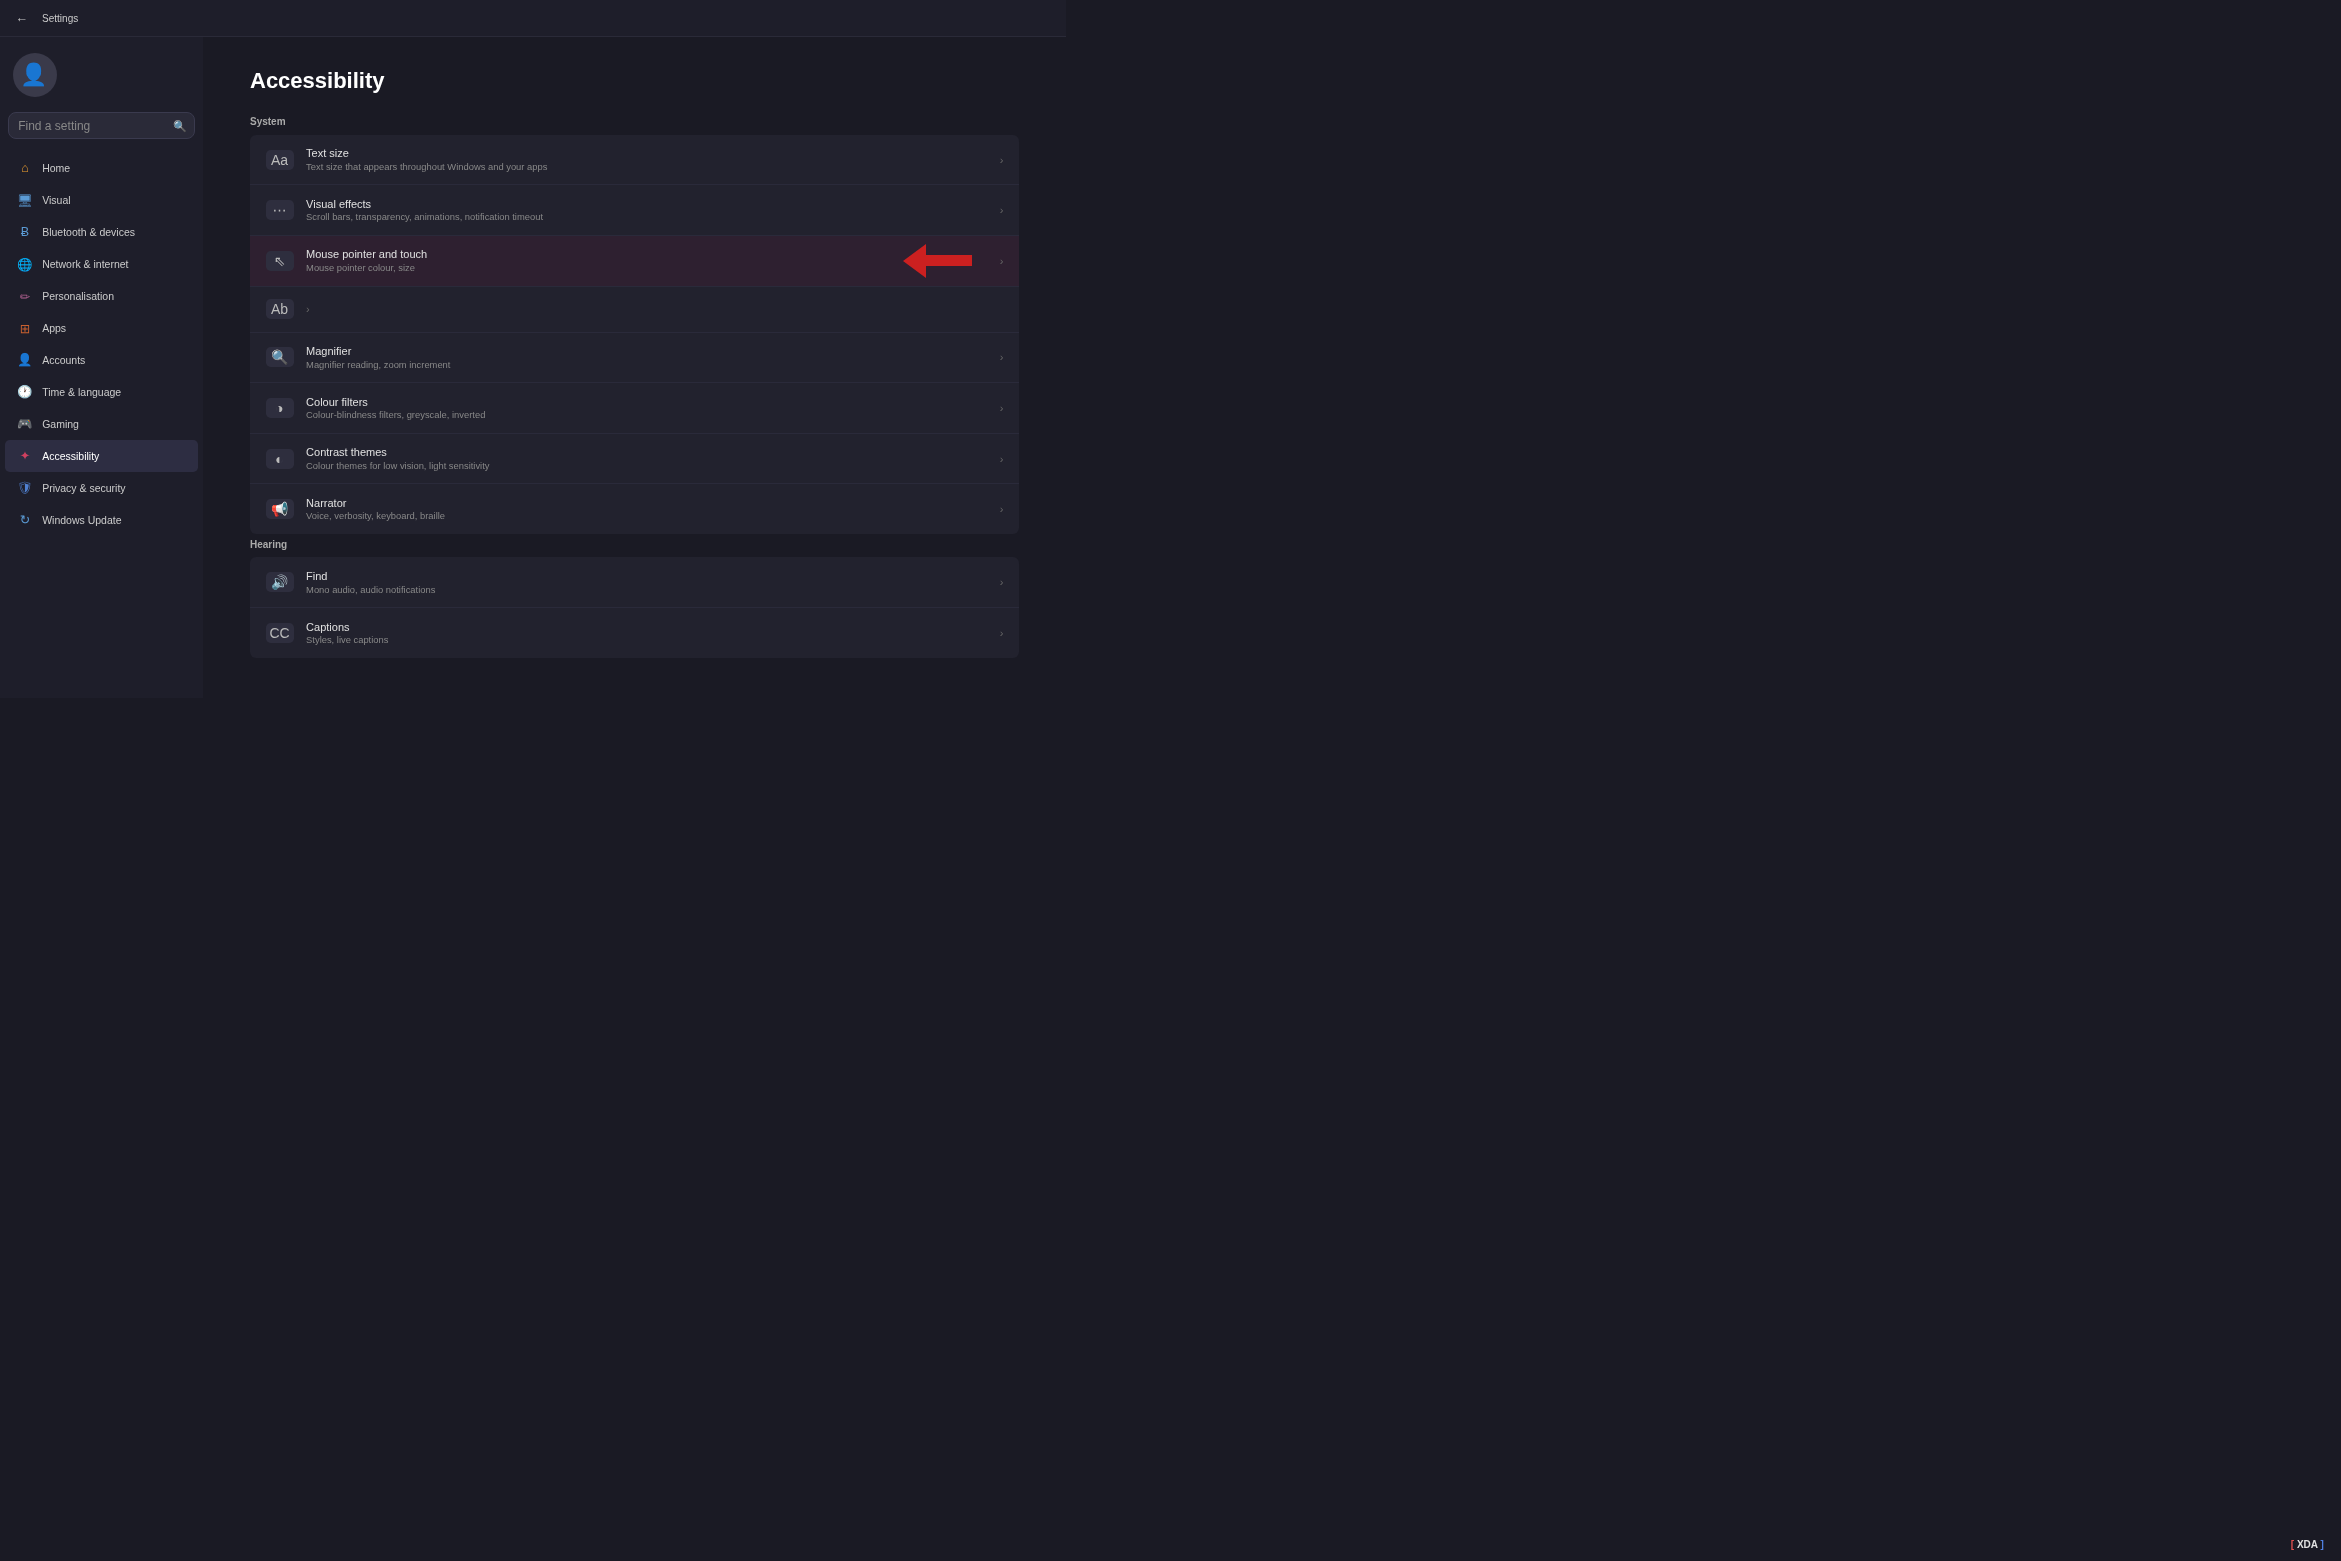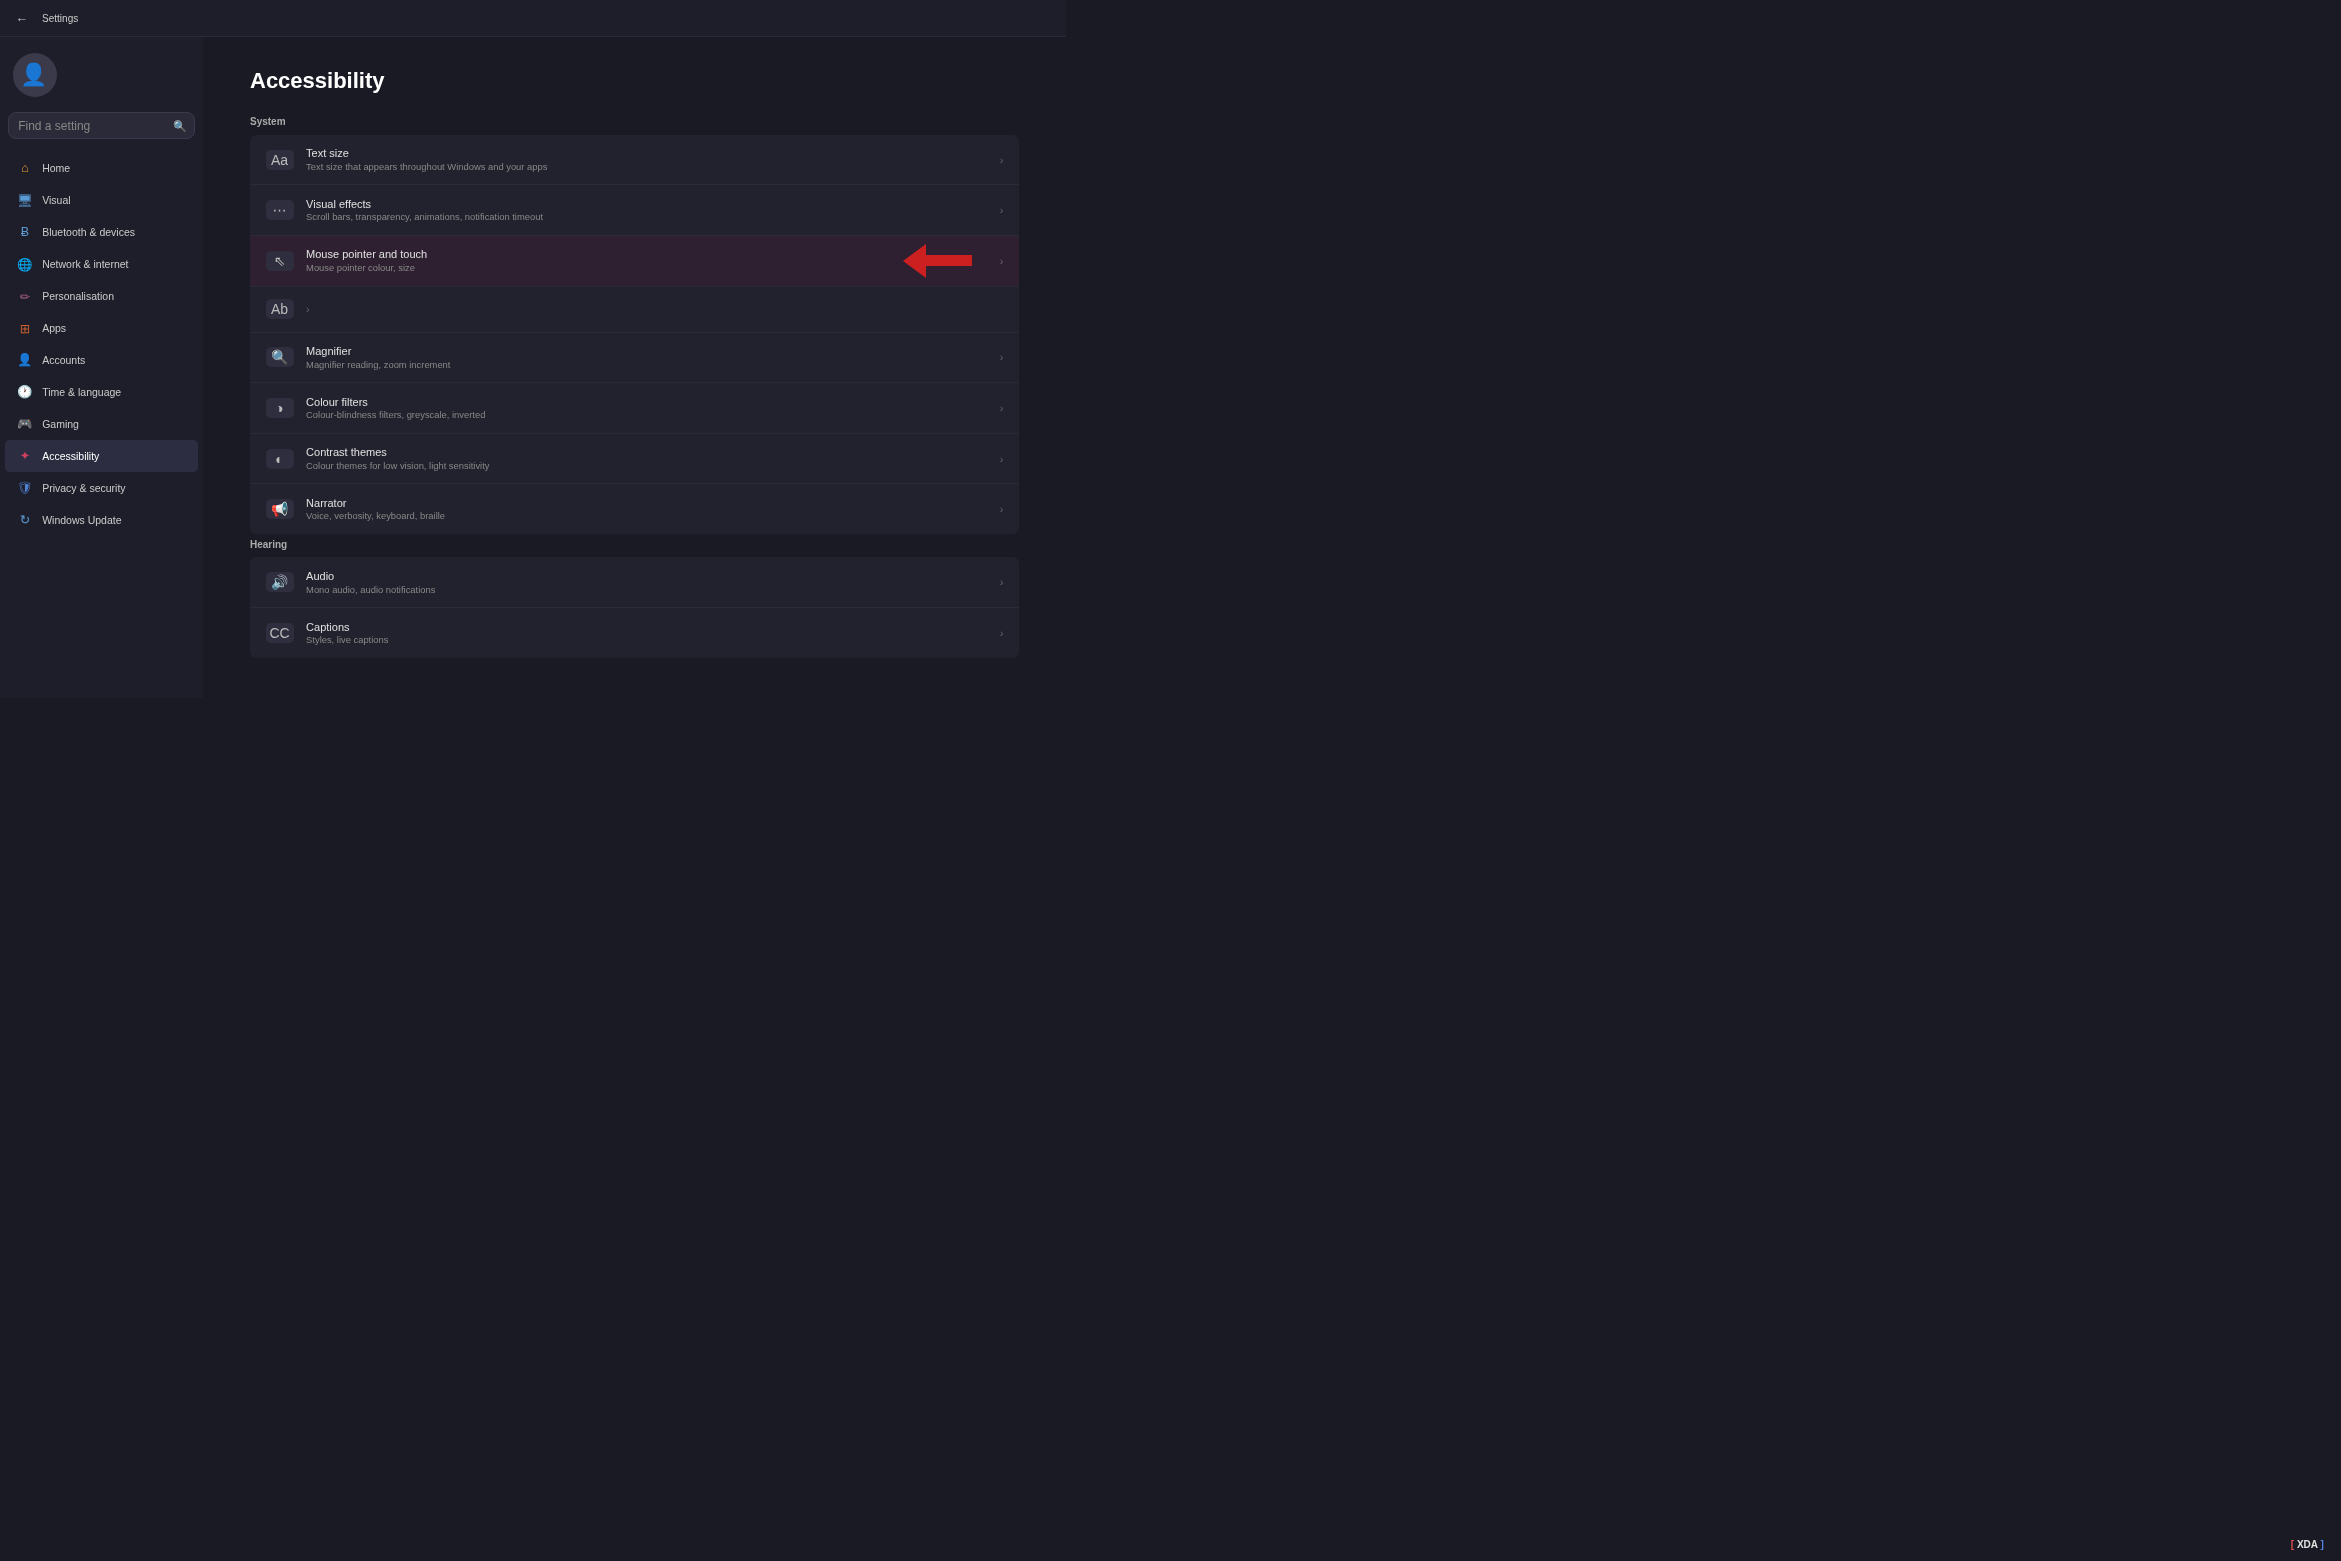--- a/index.html
+++ b/index.html
@@ -412,21 +412,21 @@
       </div>
 
       <span class="chevron">›</span>
     </div>
         </div>
         <div class="section-label">Hearing</div>
         <div class="settings-group">
           <div class="setting-row">
       <div class="setting-icon">🔊</div>
       <div class="setting-text">
-        <div class="setting-title">Audio</div>
+        <div class="setting-title">Find</div>
         <div class="setting-desc">Mono audio, audio notifications</div>
       </div>
 
       <span class="chevron">›</span>
     </div>
           <div class="setting-row">
       <div class="setting-icon">CC</div>
       <div class="setting-text">
         <div class="setting-title">Captions</div>
         <div class="setting-desc">Styles, live captions</div>

